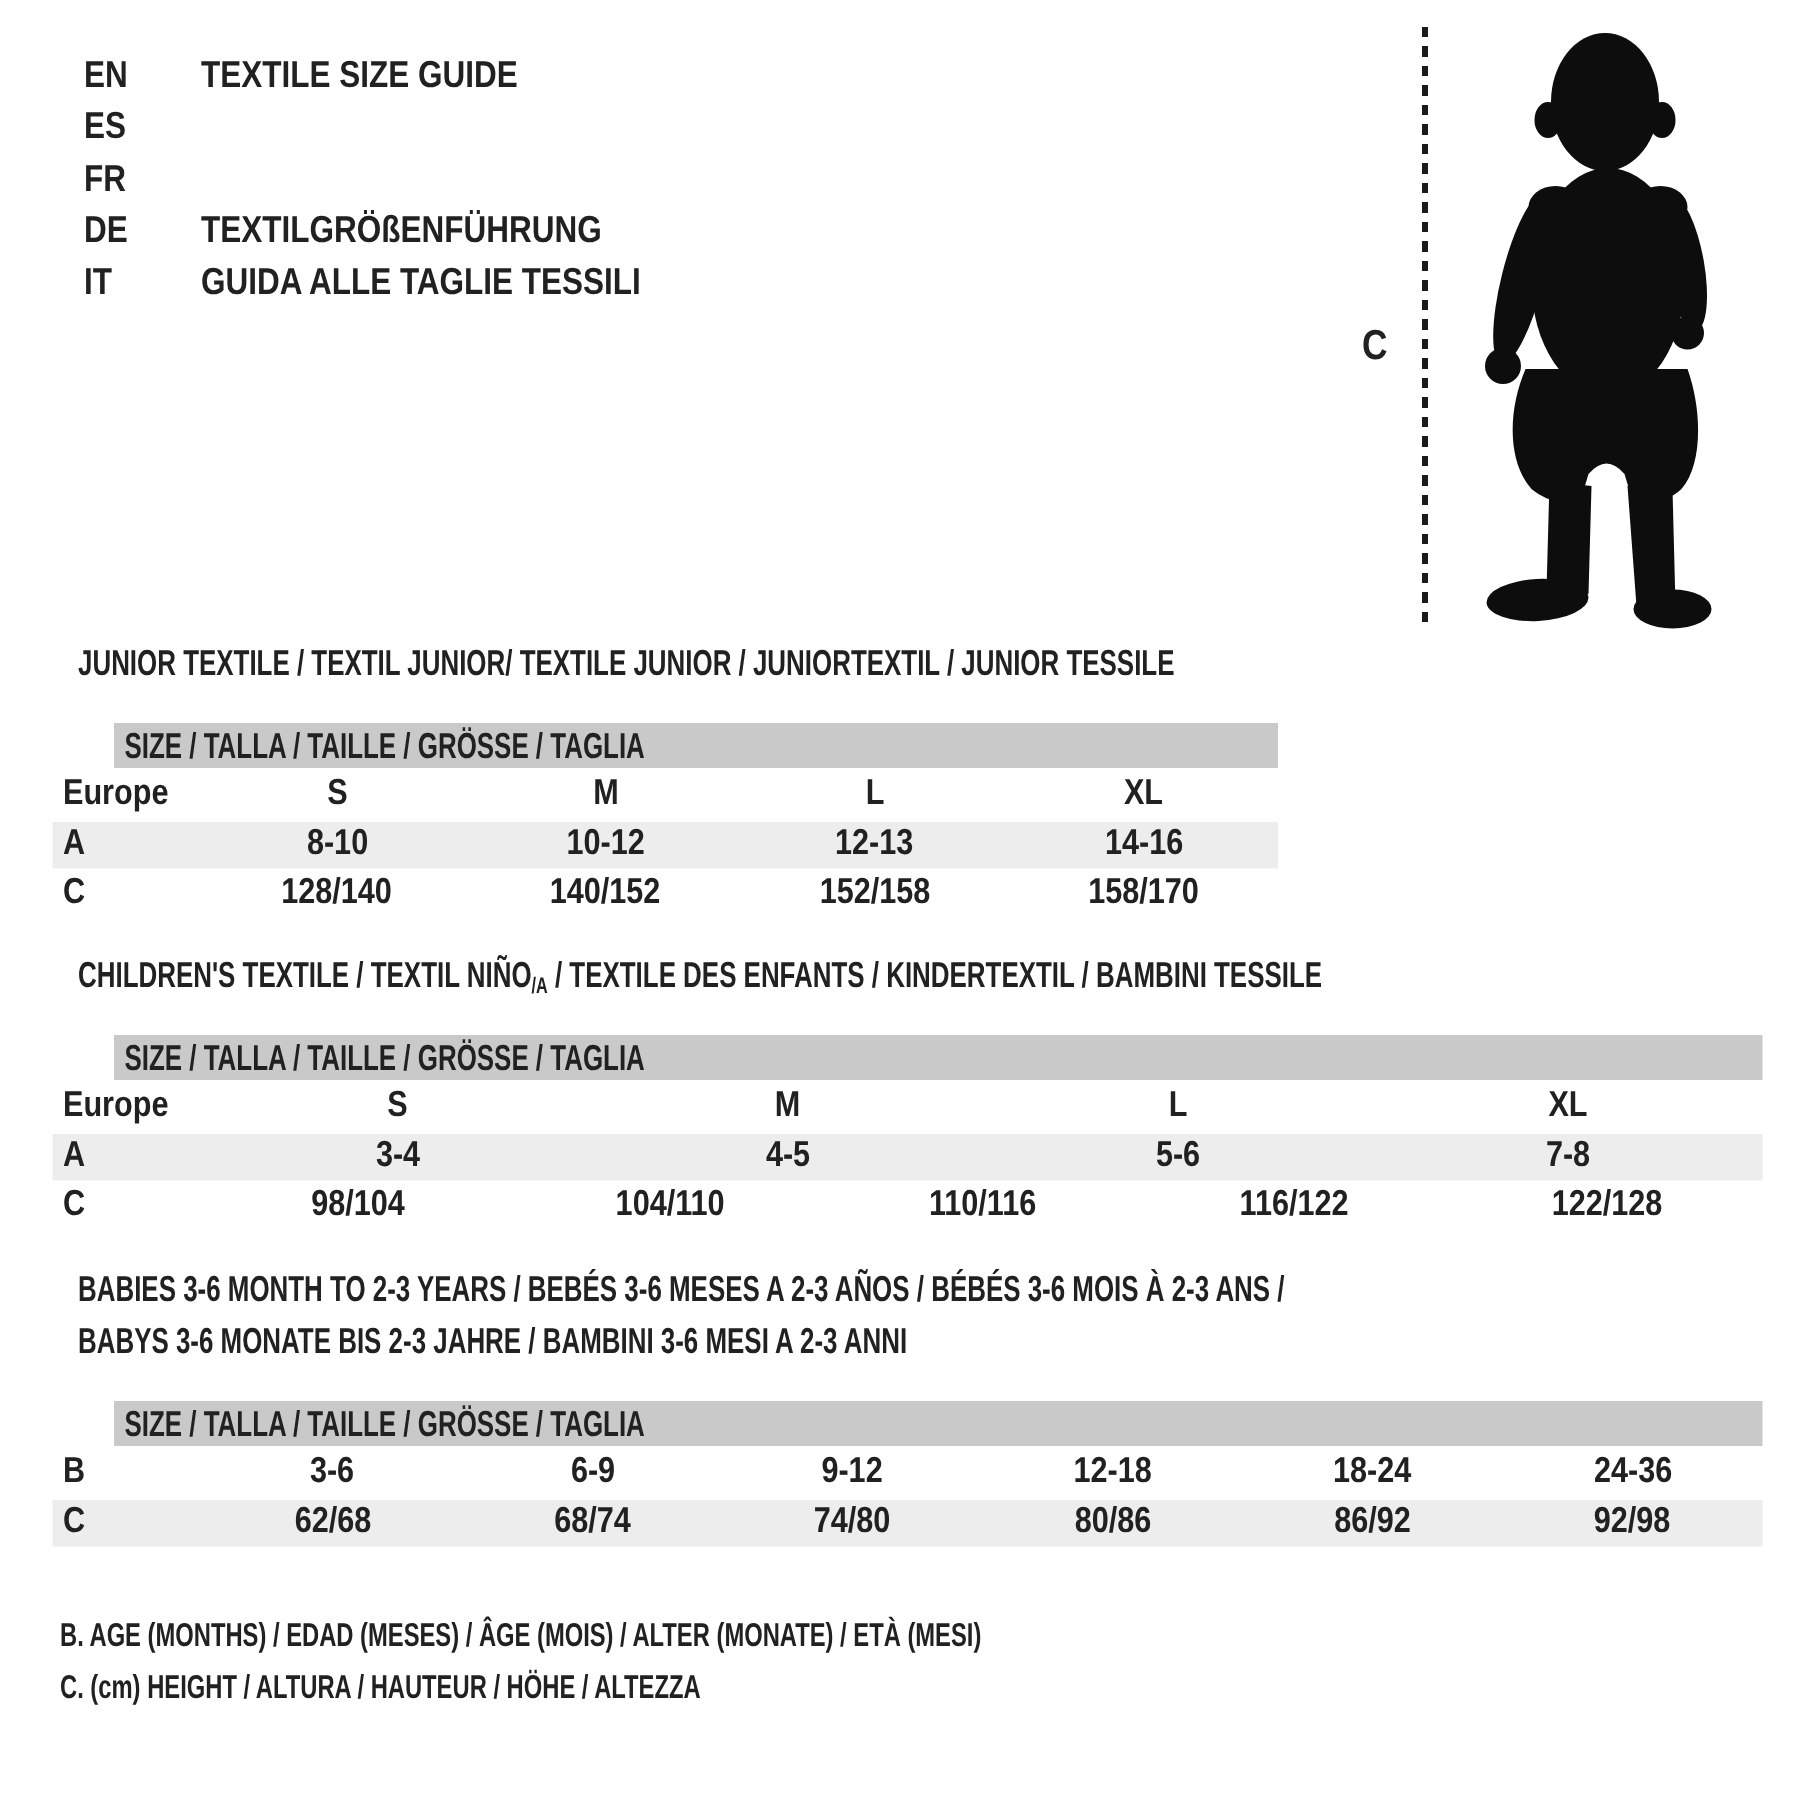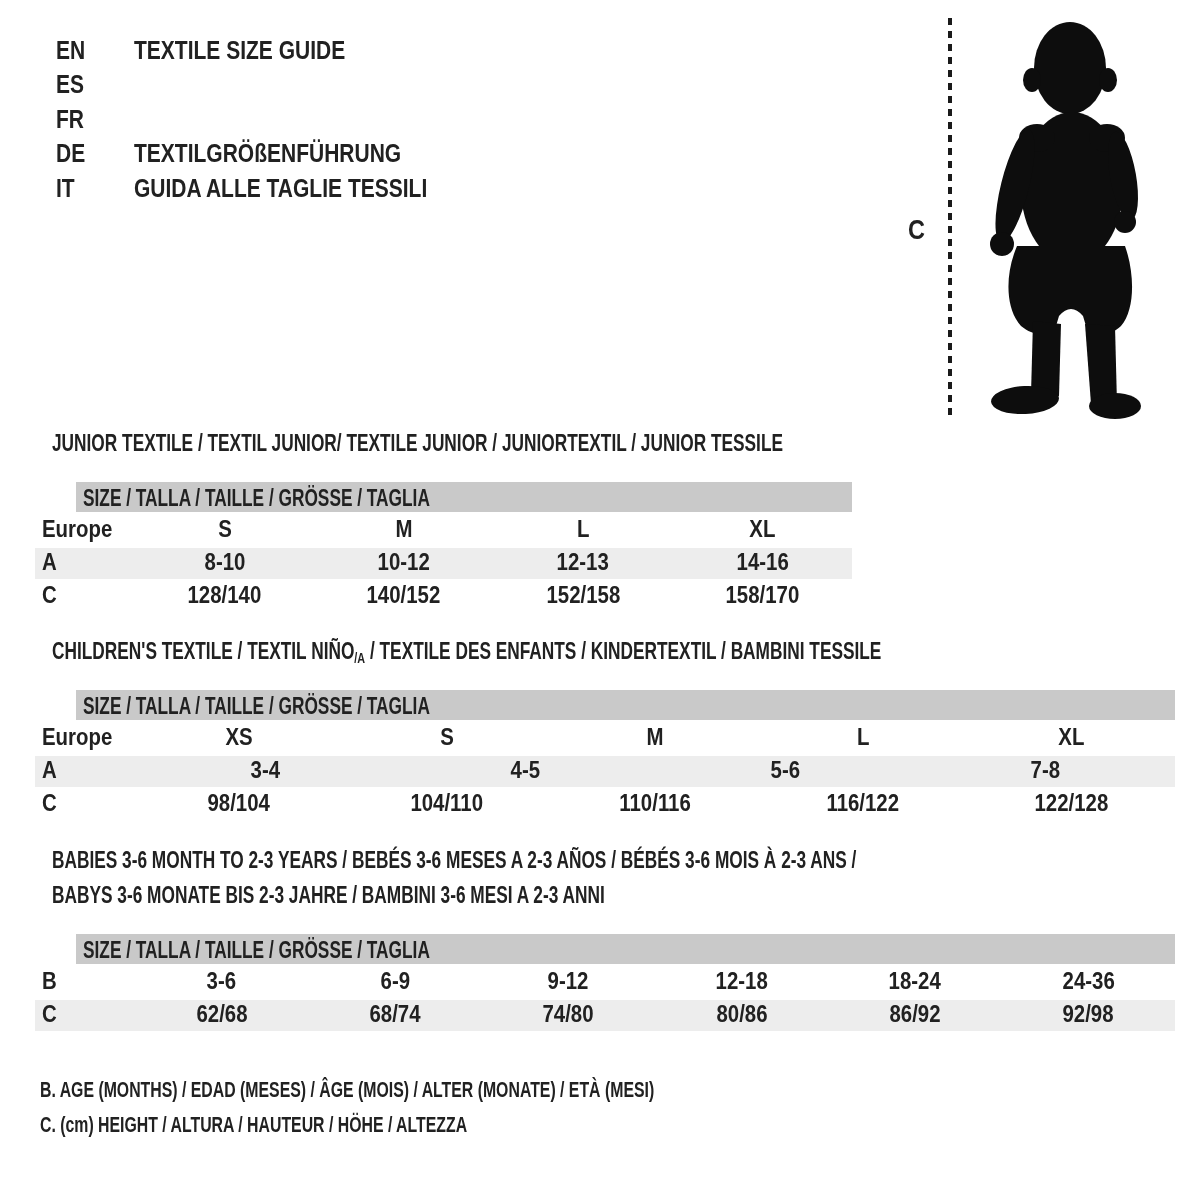--- a/index.html
+++ b/index.html
@@ -156,21 +156,20 @@
       <div class="tcell"><span class="condc">152/158</span></div>
       <div class="tcell"><span class="condc">158/170</span></div>
     </div>
   </div>
 <div class="abs size-table" id="table-1">
     <div class="thead">
       <span class="cond72">SIZE / TALLA / TAILLE / GRÖSSE / TAGLIA</span>
     </div>
     <div class="trow">
       <div class="tlabel"><span class="condl">Europe</span></div>
-      <div class="tcell"><span class="condc">XS</span></div>
       <div class="tcell"><span class="condc">S</span></div>
       <div class="tcell"><span class="condc">M</span></div>
       <div class="tcell"><span class="condc">L</span></div>
       <div class="tcell"><span class="condc">XL</span></div>
     </div>
     <div class="trow shaded">
       <div class="tlabel"><span class="condl">A</span></div>
       <div class="tcell"><span class="condc">3-4</span></div>
       <div class="tcell"><span class="condc">4-5</span></div>
       <div class="tcell"><span class="condc">5-6</span></div>

